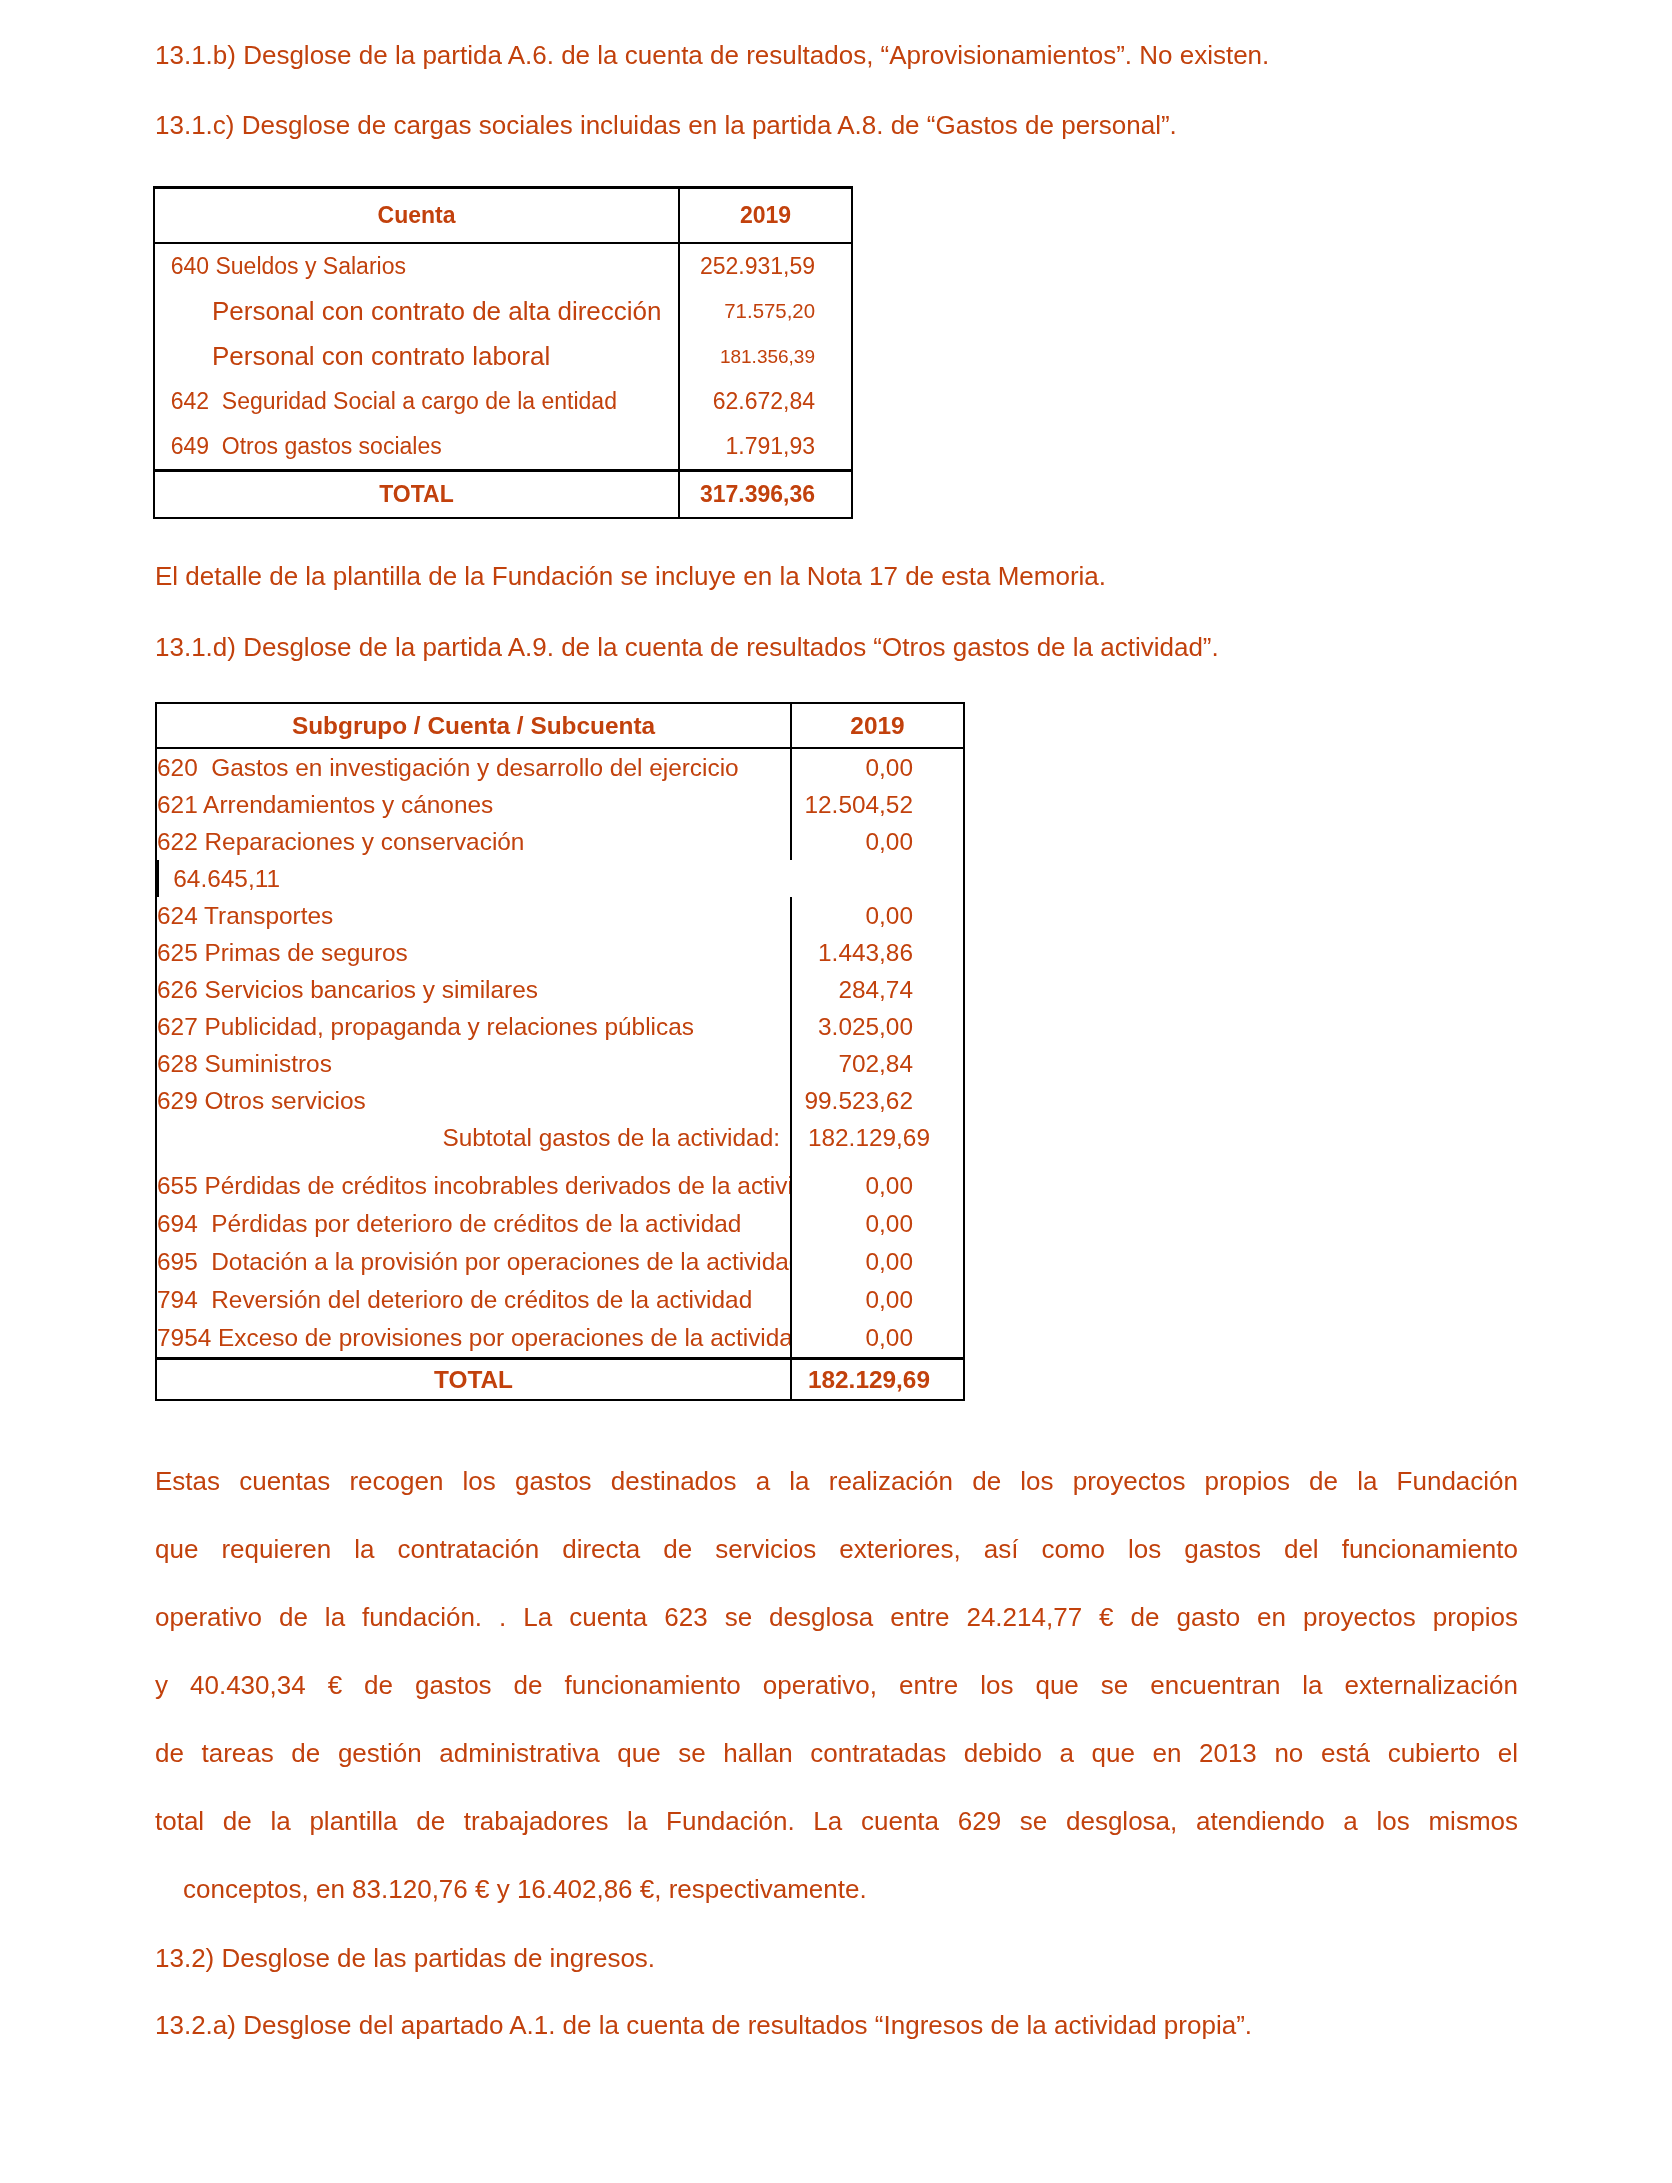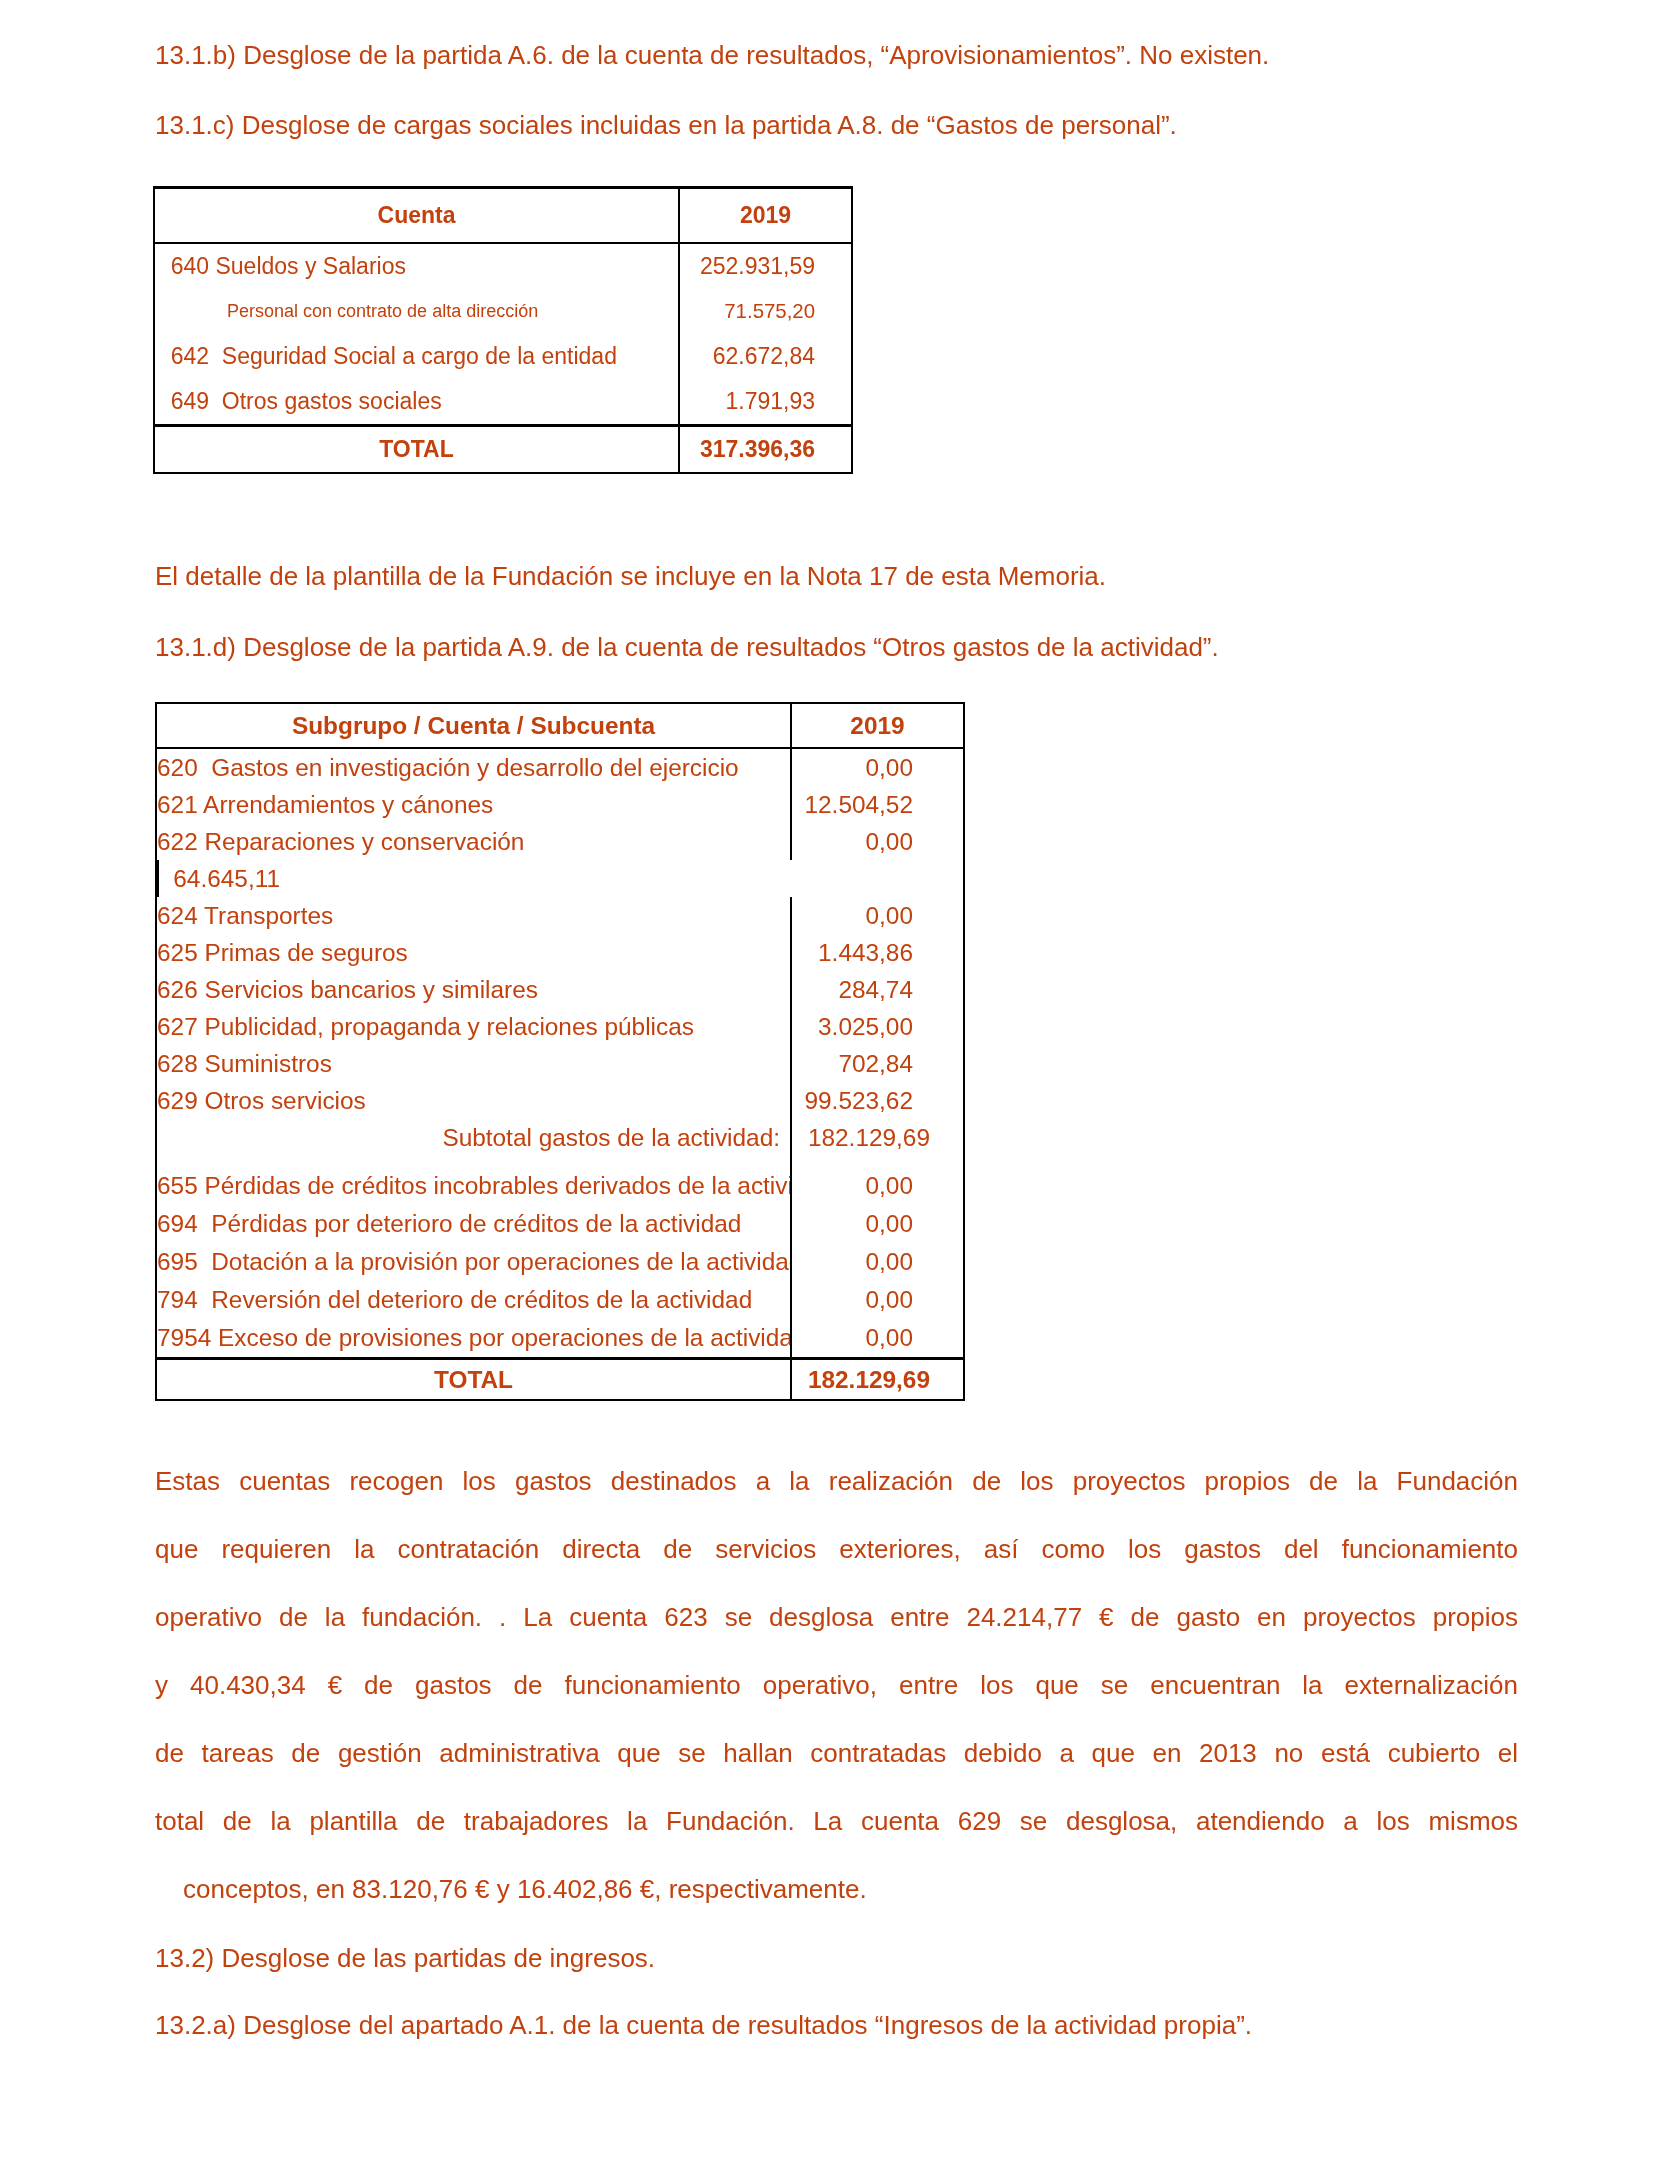--- a/index.html
+++ b/index.html
@@ -48,21 +48,21 @@
   .head-row .c1, .head-row .c2 { justify-content: center; padding: 0; }
   .total-row { font-weight: bold; }
   .total-row .c1 { justify-content: center; padding: 0; }
 
   
   .t1 { left: 153px; top: 186px; width: 700px; border-top-width: 3.1px; font-size: 23px; }
   .t1 .head-row { height: 53px; }
   .t1 .data-row { height: 45px; }
   .t1 .data-row .c1 { padding-left: 15.7px; }
   .t1 .data-row .c2 { padding-right: 36px; }
-  .t1 .sub .c1 { padding-left: 72px; font-size: 18px; }
+  .t1 .sub .c1 { padding-left: 57px; font-size: 26px; }
   .t1 .sub-a .c2 { font-size: 20.4px; }
   .t1 .sub-b .c2 { font-size: 19px; }
   .t1 .total-row { height: 45px; border-top: 3.1px solid #000; }
   .t1 .total-row .c2 { padding-right: 36px; }
 
   
   .t2 { left: 155px; top: 702px; width: 810px; font-size: 24.4px; }
   .t2 .head-row { height: 43px; }
   .t2 .data-row { height: 37px; }
   .t2 .data-row .c1 { padding-left: 0; }
@@ -104,20 +104,24 @@
       <div class="c2">2019</div>
     </div>
     <div class="tr data-row">
       <div class="c1">640 Sueldos y Salarios</div>
       <div class="c2">252.931,59</div>
     </div>
     <div class="tr data-row sub sub-a">
       <div class="c1">Personal con contrato de alta dirección</div>
       <div class="c2">71.575,20</div>
     </div>
+    <div class="tr data-row sub sub-b">
+      <div class="c1">Personal con contrato laboral</div>
+      <div class="c2">181.356,39</div>
+    </div>
     <div class="tr data-row">
       <div class="c1">642  Seguridad Social a cargo de la entidad</div>
       <div class="c2">62.672,84</div>
     </div>
     <div class="tr data-row">
       <div class="c1">649  Otros gastos sociales</div>
       <div class="c2">1.791,93</div>
     </div>
     <div class="tr total-row">
       <div class="c1">TOTAL</div>

